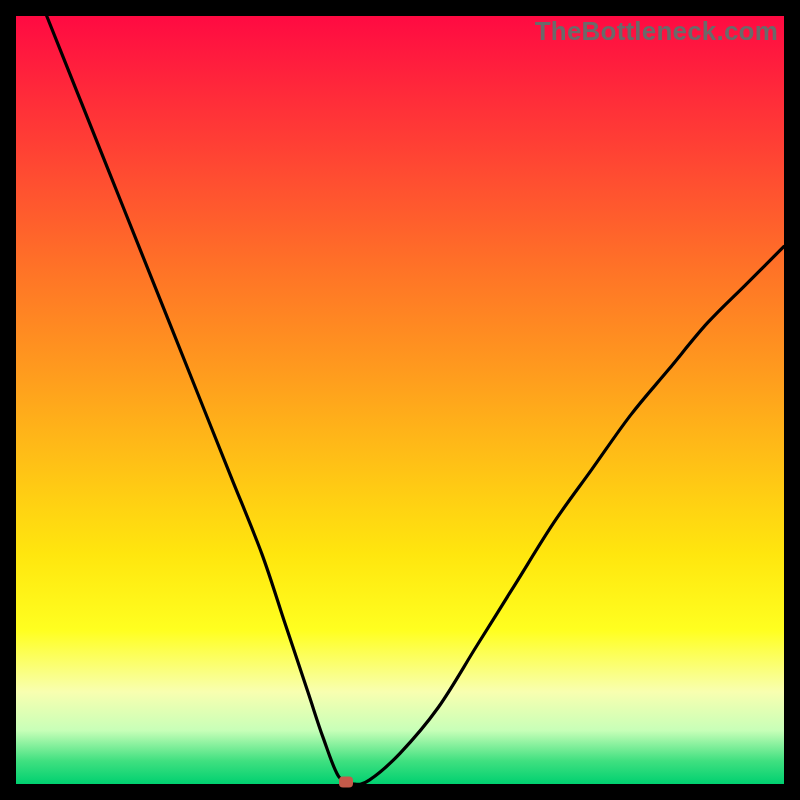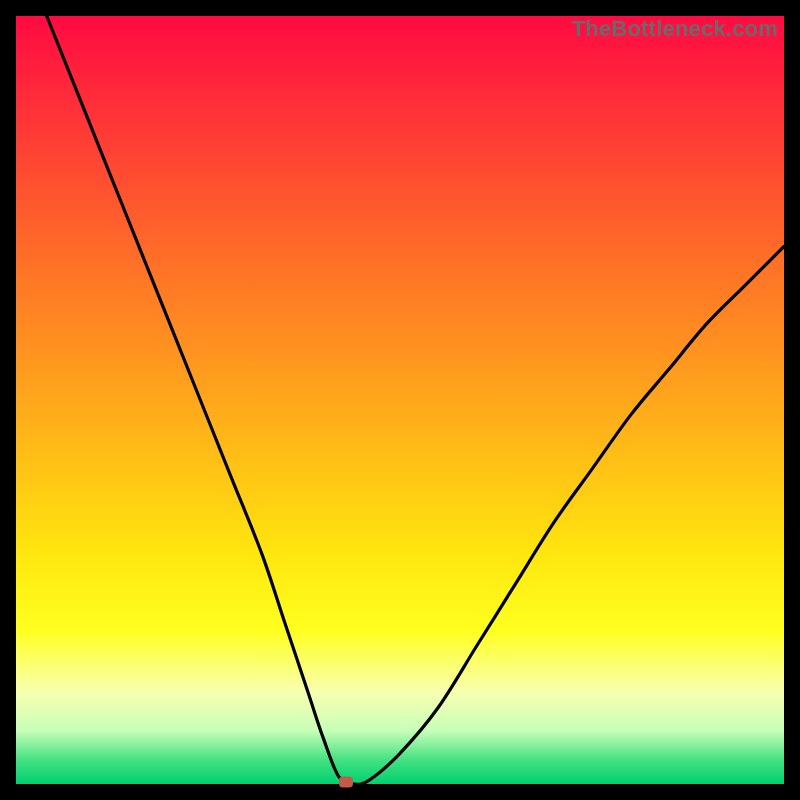--- a/index.html
+++ b/index.html
@@ -30,21 +30,21 @@
       #c8ffb8 93%,
       #40e080 97%,
       #00d070 100%
     );
   }
   .watermark {
     position: absolute;
     top: 0;
     right: 6px;
     font-family: Arial, Helvetica, sans-serif;
-    font-size: 22px;
+    font-size: 26px;
     font-weight: 600;
     color: #6a6a6a;
     letter-spacing: 0.2px;
     user-select: none;
   }
   svg.curve {
     position: absolute;
     left: 0;
     top: 0;
     width: 768px;

